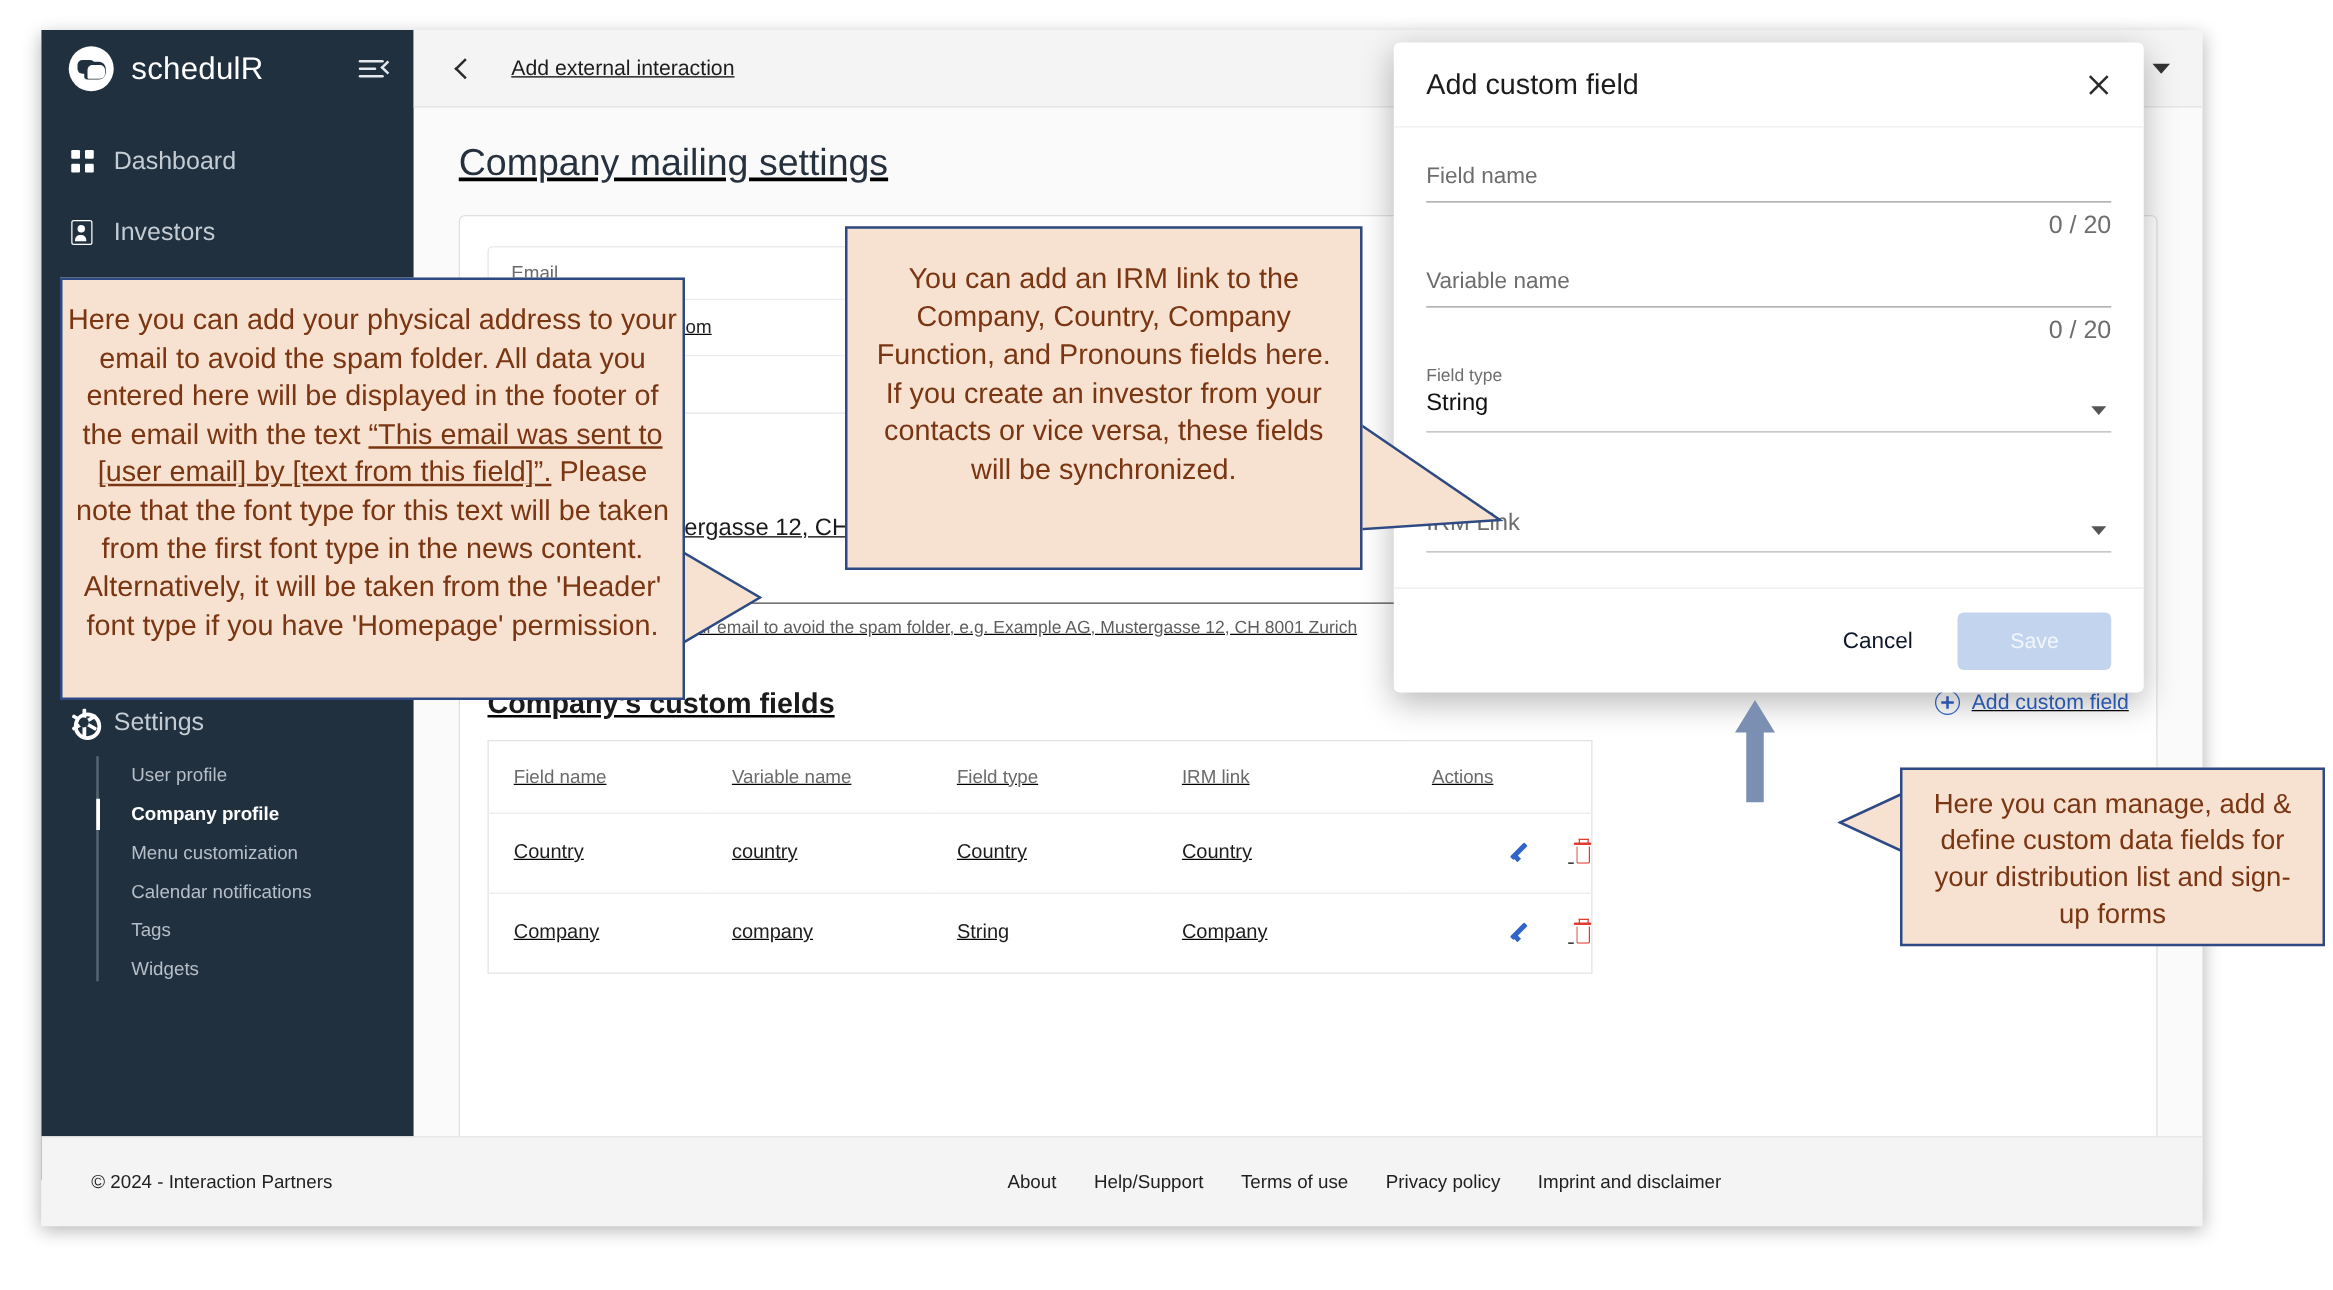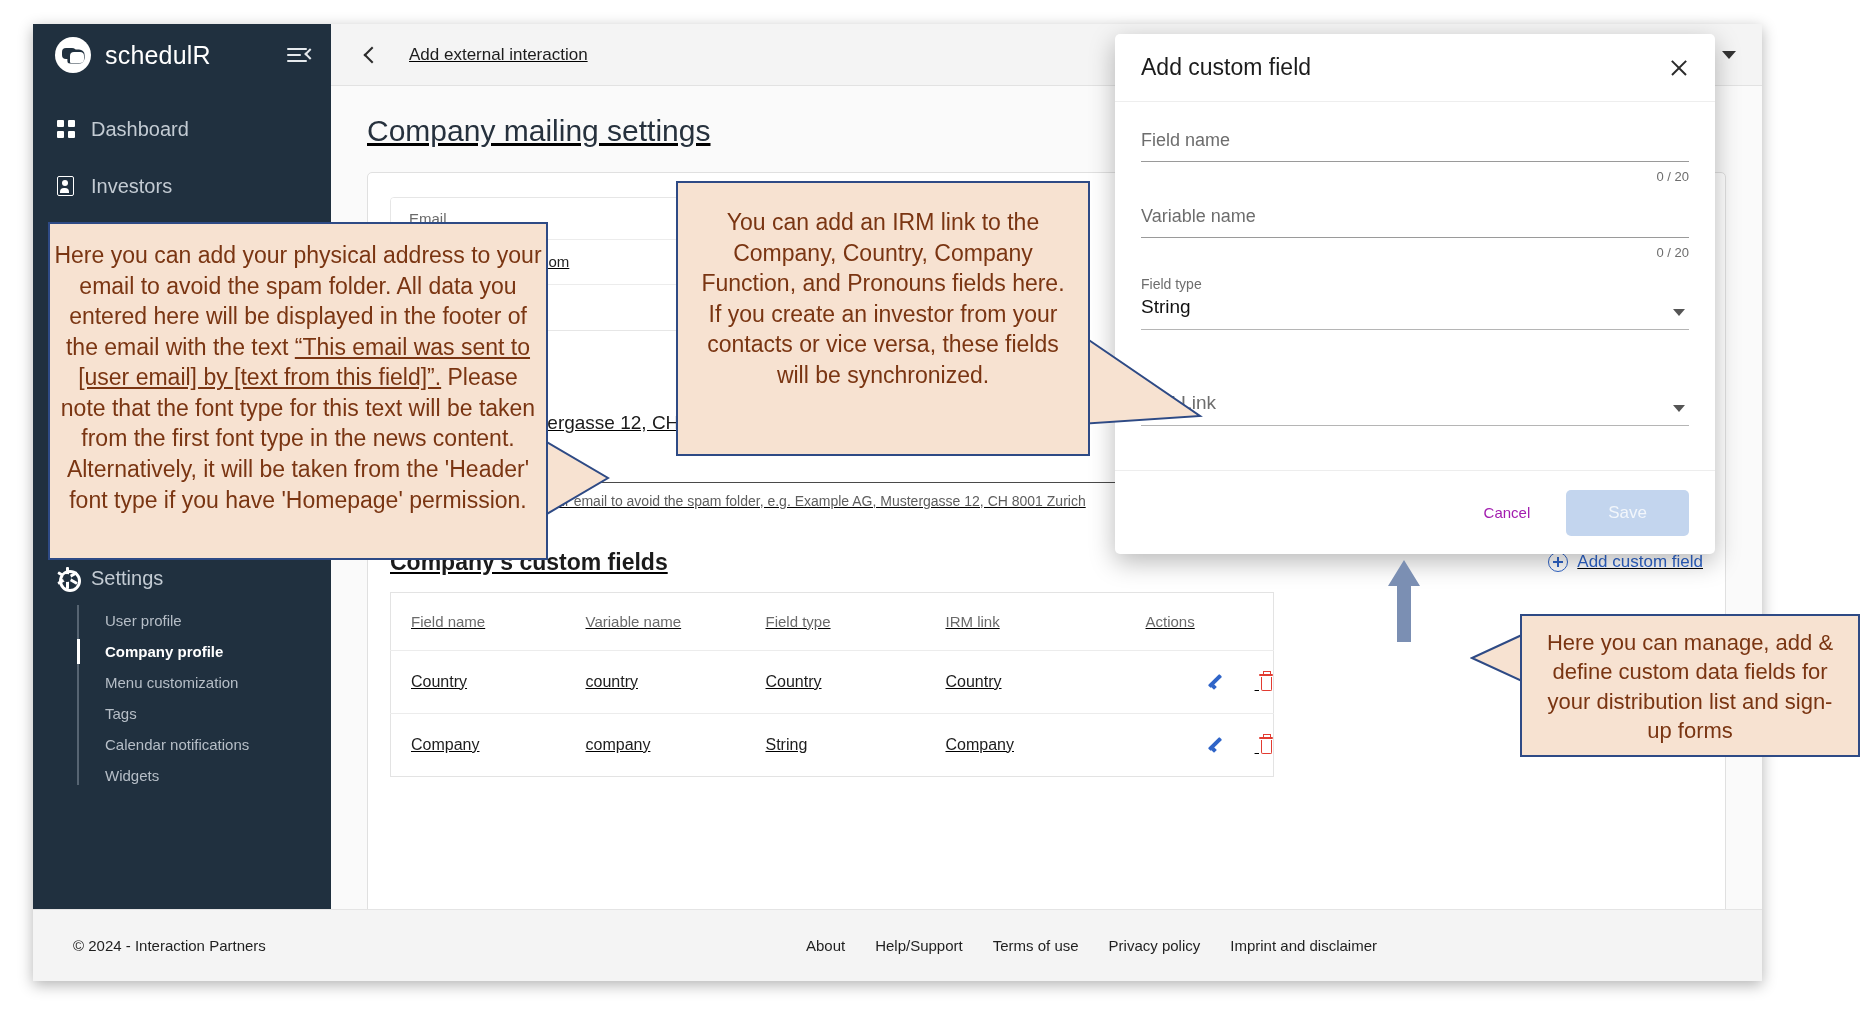--- a/index.html
+++ b/index.html
@@ -219,35 +219,35 @@
   .modal-close::before, .modal-close::after{
     content:""; position:absolute; left:2px; top:11px; width:20px; height:1.8px; background:#2a2a2a;
   }
   .modal-close::before{ transform:rotate(45deg); }
   .modal-close::after{ transform:rotate(-45deg); }
 
   .modal-body { padding: 28px 26px 0 26px; }
   .mfield { position:relative; margin-bottom: 6px; }
   .mfield .plabel { font-size:18px; color:#6d6d6d; }
   .mfield .underline { border-bottom:1px solid #9a9a9a; margin-top: 10px; }
-  .mfield .counter { text-align:right; font-size:13px; color:#6d6d6d; margin-top:7px; }
+  .mfield .counter { text-align:right; font-size:20px; color:#6d6d6d; margin-top:7px; }
 
   .msel { position:relative; margin-top: 16px; }
   .msel .slabel { font-size:14px; color:#6d6d6d; }
   .msel .svalue { font-size:19px; color:#111; margin-top: 4px; }
   .msel .underline { border-bottom:1px solid #b5b5b5; margin-top: 11px; }
   .msel .arrow { position:absolute; right:4px; bottom:14px; width:0;height:0;
     border-left:6px solid transparent;border-right:6px solid transparent;border-top:7px solid #555;}
 
   .modal-foot {
     position:absolute; left:0; right:0; bottom:0; height: 84px;
     border-top:1px solid #ededed; display:flex; align-items:center; justify-content:flex-end;
     gap: 22px; padding-right: 26px;
   }
-  .btn-cancel { background:transparent; border:none; font-size:15px; color:#a21caf; cursor:pointer; padding: 10px 14px;}
+  .btn-cancel { background:transparent; border:none; font-size:18px; color:#0f172a; cursor:pointer; padding: 10px 14px;}
   .btn-save {
     background:#c3d5ee; color:#f2f6fb; border:none; border-radius:5px;
     font-size:17px; padding: 13px 42px; cursor:pointer;
   }
 
   
   .callout {
     position:absolute; background:#f7e2d1; border:2px solid #2e4a85;
     color:#7a3512; font-family:"Liberation Sans", sans-serif;
     text-align:center; z-index: 60; line-height:1.33;
@@ -330,24 +330,24 @@
         <div class="sub-item">
           <span>User profile</span>
         </div>
         <div class="sub-item active">
           <span>Company profile</span>
         </div>
         <div class="sub-item">
           <span>Menu customization</span>
         </div>
         <div class="sub-item">
+          <span>Calendar notifications</span>
+        </div>
+        <div class="sub-item">
           <span>Tags</span>
-        </div>
-        <div class="sub-item">
-          <span>Calendar notifications</span>
         </div>
         <div class="sub-item">
           <span>Widgets</span>
         </div>
       </div>
     </div>
 
     <div class="content">
 
       <div class="topbar">

